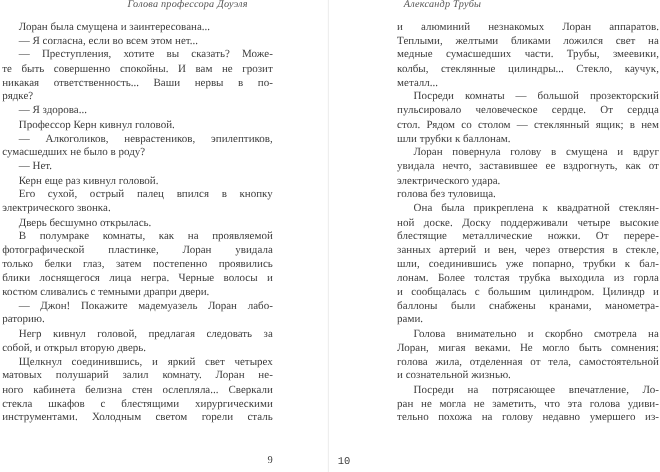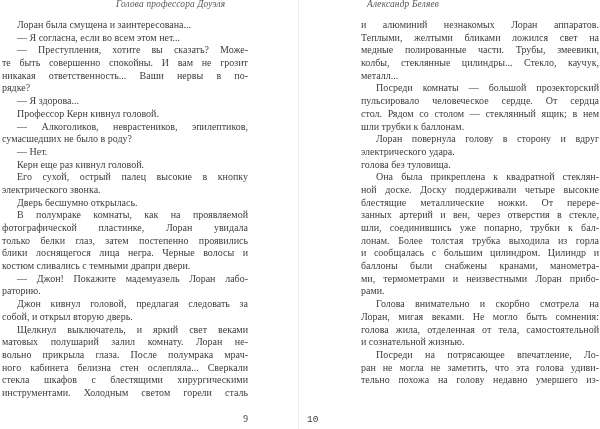--- a/index.html
+++ b/index.html
@@ -62,68 +62,67 @@
         <div class="line ind">— Преступления, хотите вы сказать? Може-</div>
         <div class="line">те быть совершенно спокойны. И вам не грозит</div>
         <div class="line">никакая ответственность... Ваши нервы в по-</div>
         <div class="line end">рядке?</div>
         <div class="line ind end">— Я здорова...</div>
         <div class="line ind end">Профессор Керн кивнул головой.</div>
         <div class="line ind">— Алкоголиков, неврастеников, эпилептиков,</div>
         <div class="line end">сумасшедших не было в роду?</div>
         <div class="line ind end">— Нет.</div>
         <div class="line ind end">Керн еще раз кивнул головой.</div>
-        <div class="line ind">Его сухой, острый палец высокие в кнопку</div>
+        <div class="line ind">Его сухой, острый палец впился в кнопку</div>
         <div class="line end">электрического звонка.</div>
         <div class="line ind end">Дверь бесшумно открылась.</div>
         <div class="line ind">В полумраке комнаты, как на проявляемой</div>
         <div class="line">фотографической пластинке, Лоран увидала</div>
         <div class="line">только белки глаз, затем постепенно проявились</div>
         <div class="line">блики лоснящегося лица негра. Черные волосы и</div>
         <div class="line end">костюм сливались с темными драпри двери.</div>
         <div class="line ind">— Джон! Покажите мадемуазель Лоран лабо-</div>
         <div class="line end">раторию.</div>
-        <div class="line ind">Джон кивнул головой, предлагая следовать за</div>
+        <div class="line ind">Негр кивнул головой, предлагая следовать за</div>
         <div class="line end">собой, и открыл вторую дверь.</div>
-        <div class="line ind">Щелкнул выключатель, и яркий свет веками</div>
+        <div class="line ind">Щелкнул соединившись, и яркий свет четырех</div>
         <div class="line">матовых полушарий залил комнату. Лоран не-</div>
-        <div class="line">вольно прикрыла глаза. После полумрака мрач-</div>
         <div class="line">ного кабинета белизна стен ослепляла... Сверкали</div>
         <div class="line">стекла шкафов с блестящими хирургическими</div>
         <div class="line">инструментами. Холодным светом горели сталь</div>
       </div>
     <div class="folio" id="folio-left">9</div>
   </div>
 
   <div class="gutter-line"></div>
 
   <div class="page" id="page-right">
-    <div class="running-head" id="head-right">Александр Беляев</div>
+    <div class="running-head" id="head-right">Александр Трубы</div>
     <div class="text-block" id="block-right">
         <div class="line">и алюминий незнакомых Лоран аппаратов.</div>
         <div class="line">Теплыми, желтыми бликами ложился свет на</div>
-        <div class="line">медные полированные части. Трубы, змеевики,</div>
+        <div class="line">медные сумасшедших части. Трубы, змеевики,</div>
         <div class="line">колбы, стеклянные цилиндры... Стекло, каучук,</div>
         <div class="line end">металл...</div>
         <div class="line ind">Посреди комнаты — большой прозекторский</div>
         <div class="line">пульсировало человеческое сердце. От сердца</div>
         <div class="line">стол. Рядом со столом — стеклянный ящик; в нем</div>
         <div class="line end">шли трубки к баллонам.</div>
-        <div class="line ind">Лоран повернула голову в сторону и вдруг</div>
+        <div class="line ind">Лоран повернула голову в смущена и вдруг</div>
+        <div class="line">увидала нечто, заставившее ее вздрогнуть, как от</div>
         <div class="line end">электрического удара.</div>
         <div class="line end">голова без туловища.</div>
         <div class="line ind">Она была прикреплена к квадратной стеклян-</div>
         <div class="line">ной доске. Доску поддерживали четыре высокие</div>
         <div class="line">блестящие металлические ножки. От перере-</div>
         <div class="line">занных артерий и вен, через отверстия в стекле,</div>
         <div class="line">шли, соединившись уже попарно, трубки к бал-</div>
         <div class="line">лонам. Более толстая трубка выходила из горла</div>
         <div class="line">и сообщалась с большим цилиндром. Цилиндр и</div>
         <div class="line">баллоны были снабжены кранами, манометра-</div>
-        <div class="line">ми, термометрами и неизвестными Лоран прибо-</div>
         <div class="line end">рами.</div>
         <div class="line ind">Голова внимательно и скорбно смотрела на</div>
         <div class="line">Лоран, мигая веками. Не могло быть сомнения:</div>
         <div class="line">голова жила, отделенная от тела, самостоятельной</div>
         <div class="line end">и сознательной жизнью.</div>
         <div class="line ind">Посреди на потрясающее впечатление, Ло-</div>
         <div class="line">ран не могла не заметить, что эта голова удиви-</div>
         <div class="line">тельно похожа на голову недавно умершего из-</div>
       </div>
     <div class="folio" id="folio-right">10</div>

